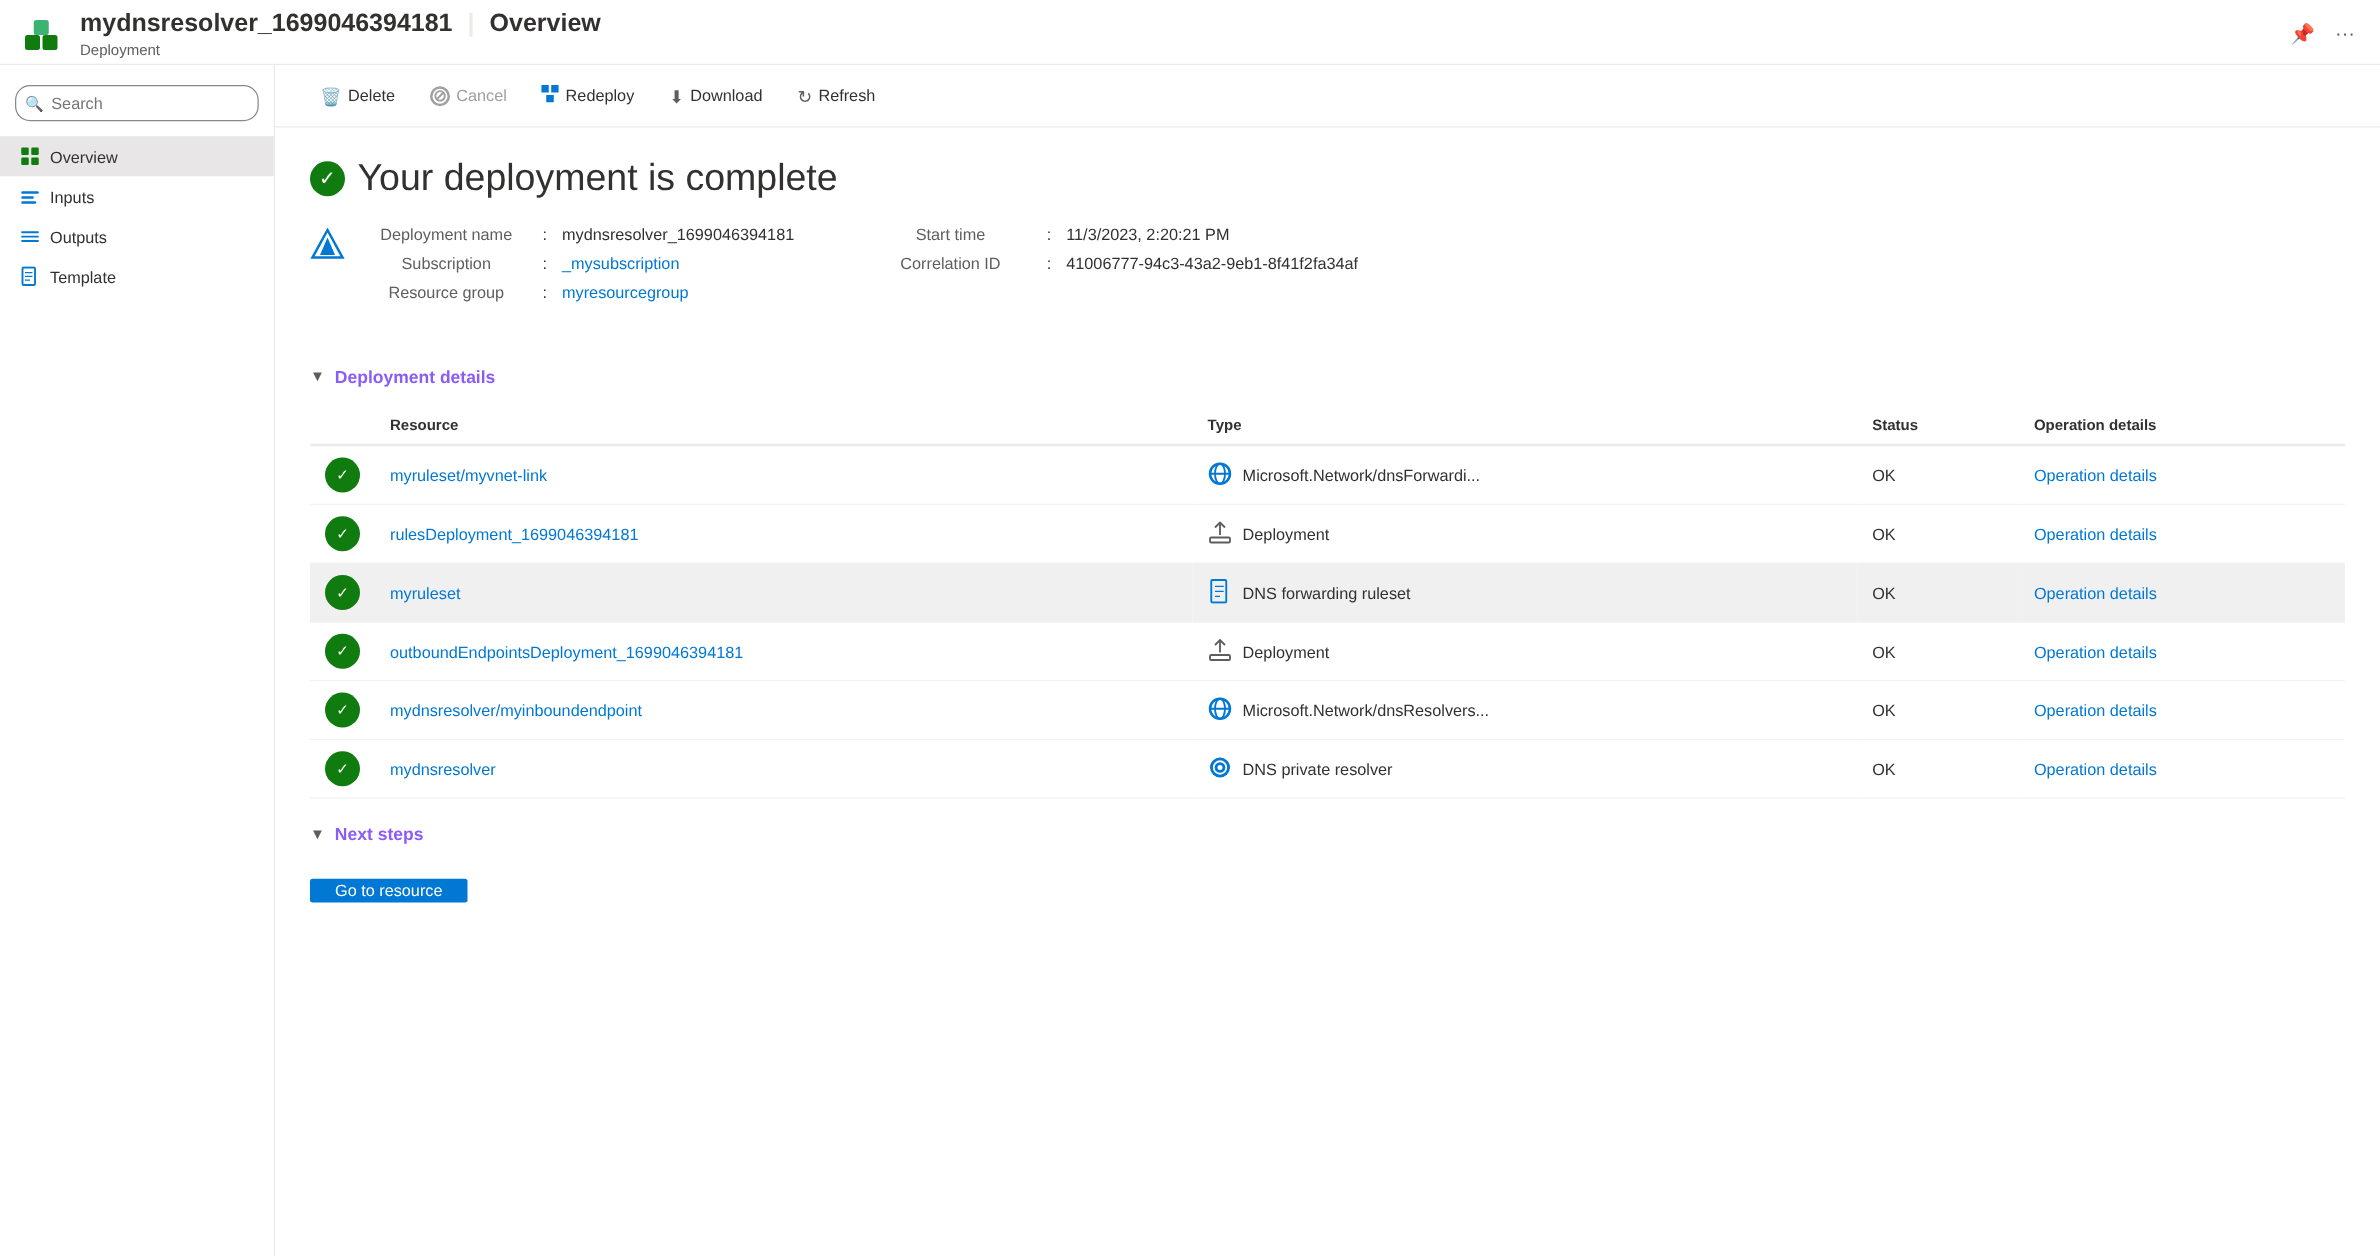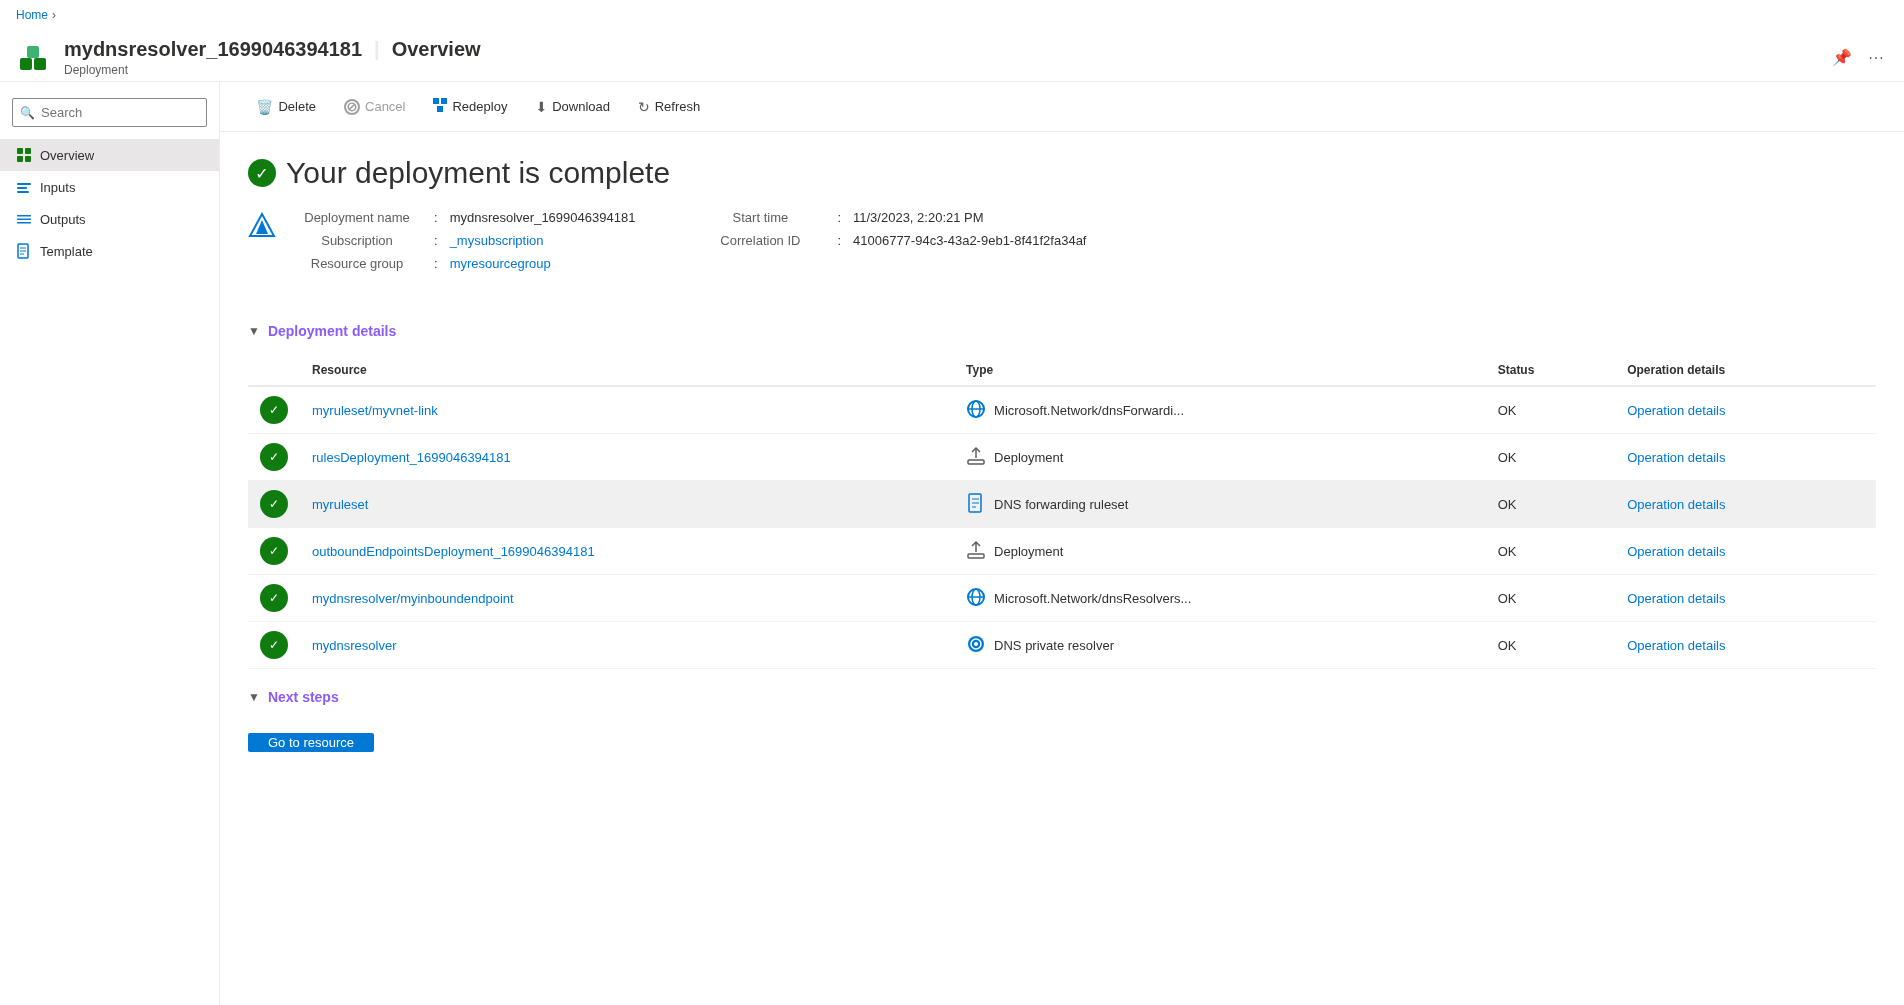--- a/index.html
+++ b/index.html
@@ -80,24 +80,20 @@
     
     .colon-sep { margin: 0 4px; }
 
     .pipe { color: #edebe9; margin: 0 4px; }
   </style>
 </head>
 <body>
 
 <div class="app-container">
 
-  <div class="breadcrumb">
-    <a href="#">Home</a>
-    <span> › </span>
-  </div>
 
   <div class="page-header">
 
     <svg width="36" height="36" viewBox="0 0 36 36">
       <rect x="4" y="18" width="12" height="12" rx="2" fill="#107c10"></rect>
       <rect x="18" y="18" width="12" height="12" rx="2" fill="#107c10"></rect>
       <rect x="11" y="6" width="12" height="12" rx="2" fill="#3cb371"></rect>
     </svg>
     <div class="header-text">
       <h1>
@@ -112,21 +108,21 @@
       <button class="more-btn" title="More">···</button>
     </div>
   </div>
 
   <div class="main-layout">
 
     <div class="sidebar">
       <div class="sidebar-search">
         <div class="sidebar-search-wrap" style="position:relative;">
           <span class="s-icon">🔍</span>
-          <input type="text" style="width: 100%; border: 1px solid rgb(138, 136, 134); border-radius: 2px; padding: 6px 12px 6px 28px; font-size: 13px; outline: none;" placeholder="Search">
+          <input type="text" style="width: 100%; border: 1px solid rgb(138, 136, 134); border-radius: 12px; padding: 6px 12px 6px 28px; font-size: 13px; outline: none;" placeholder="Search">
         </div>
       </div>
       <nav class="sidebar-nav">
         <div class="sidebar-item active">
           <span class="nav-icon">
             <svg width="16" height="16" viewBox="0 0 16 16">
                 <rect x="1" y="1" width="6" height="6" fill="#107c10" rx="1"></rect>
                 <rect x="9" y="1" width="6" height="6" fill="#107c10" rx="1"></rect>
                 <rect x="1" y="9" width="6" height="6" fill="#107c10" rx="1"></rect>
                 <rect x="9" y="9" width="6" height="6" fill="#107c10" rx="1"></rect>

